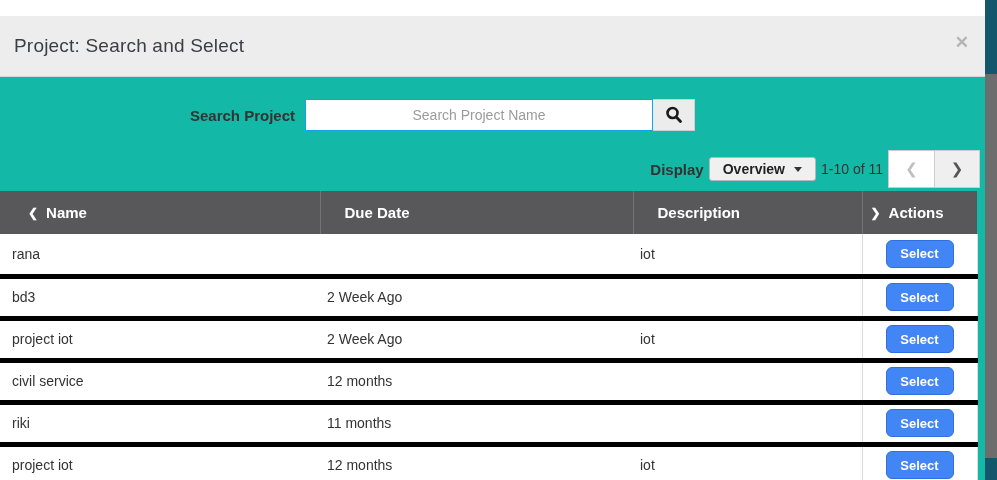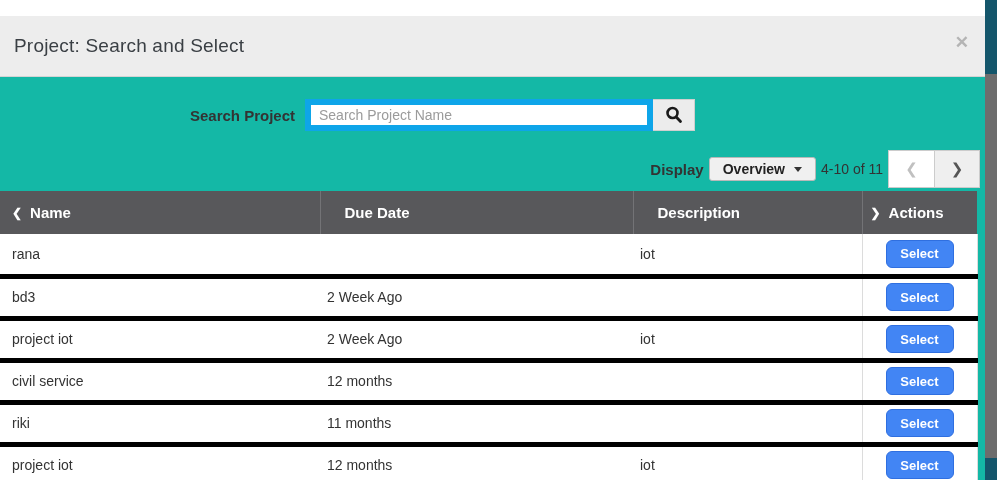--- a/index.html
+++ b/index.html
@@ -20,22 +20,22 @@
     position: absolute; right: 16px; top: 18px; font-size: 17px; font-weight: bold;
     color: #b4b4b4; cursor: pointer; line-height: 1; background: none; border: none;
     font-family: "Liberation Sans", sans-serif;
   }
 
   
   .search-row { display: flex; align-items: center; margin-top: 22px; }
   .search-label { width: 305px; text-align: right; padding-right: 10px; font-size: 15px; font-weight: bold; color: #333; }
   .input-group { display: flex; align-items: stretch; height: 32px; }
   .search-input {
-    width: 348px; height: 32px; border: 6px solid #0ea5e9; padding: 0 8px;
-    font-size: 14px; color: #333; outline: none; font-family: "Liberation Sans", sans-serif;
+    width: 348px; height: 32px; border: 1px solid #0ea5e9; padding: 0 8px;
+    font-size: 14px; color: #333; outline: none; font-family: "Liberation Sans", sans-serif; text-align: center;
   }
   .search-input::placeholder { color: #9b9b9b; }
   .search-btn {
     width: 42px; height: 32px; background: #ececec; border: 1px solid #cfcfcf; border-left: none;
     display: flex; align-items: center; justify-content: center; cursor: pointer;
   }
 
   
   .display-row {
     display: flex; align-items: center; justify-content: flex-end;
@@ -58,21 +58,21 @@
   .pager-btn.prev { color: #c0c0c0; border-right: none; }
   .pager-btn.next { color: #555; background: #efefef; }
 
   
   table { border-collapse: collapse; table-layout: fixed; width: 977px; margin-top: 3px; }
   thead th {
     background: #58585b; color: #ffffff; font-size: 15px; font-weight: bold;
     height: 43px; text-align: left; vertical-align: middle; cursor: pointer;
   }
   thead th + th { border-left: 1px solid #737376; }
-  th.col-name { width: 320px; padding-left: 12px; }
+  th.col-name { width: 320px; padding-left: 28px; }
   th.col-due { width: 313px; padding-left: 24px; }
   th.col-desc { width: 229px; padding-left: 24px; }
   th.col-actions { width: 115px; padding-left: 8px; }
   .th-chevron { font-size: 12px; margin-right: 8px; position: relative; top: -1px; }
   tbody td {
     height: 42px; border-bottom: 5px solid #000000; font-size: 14px; color: #333;
     vertical-align: middle; background: #fff;
   }
   td.cell-name { padding-left: 12px; }
   td.cell-due { padding-left: 7px; }
@@ -112,21 +112,21 @@
       </button>
     </div>
   </div>
 
   <div class="display-row">
     <div class="display-label">Display</div>
     <button class="dropdown-btn">
       <span>Overview</span>
       <span class="caret-down"></span>
     </button>
-    <div class="range-text">4-10 of 11</div>
+    <div class="range-text">1-10 of 11</div>
     <div class="pager">
       <button class="pager-btn prev">
           <span>❮</span>
         </button>
       <button class="pager-btn next">
           <span>❯</span>
         </button>
     </div>
   </div>
 

